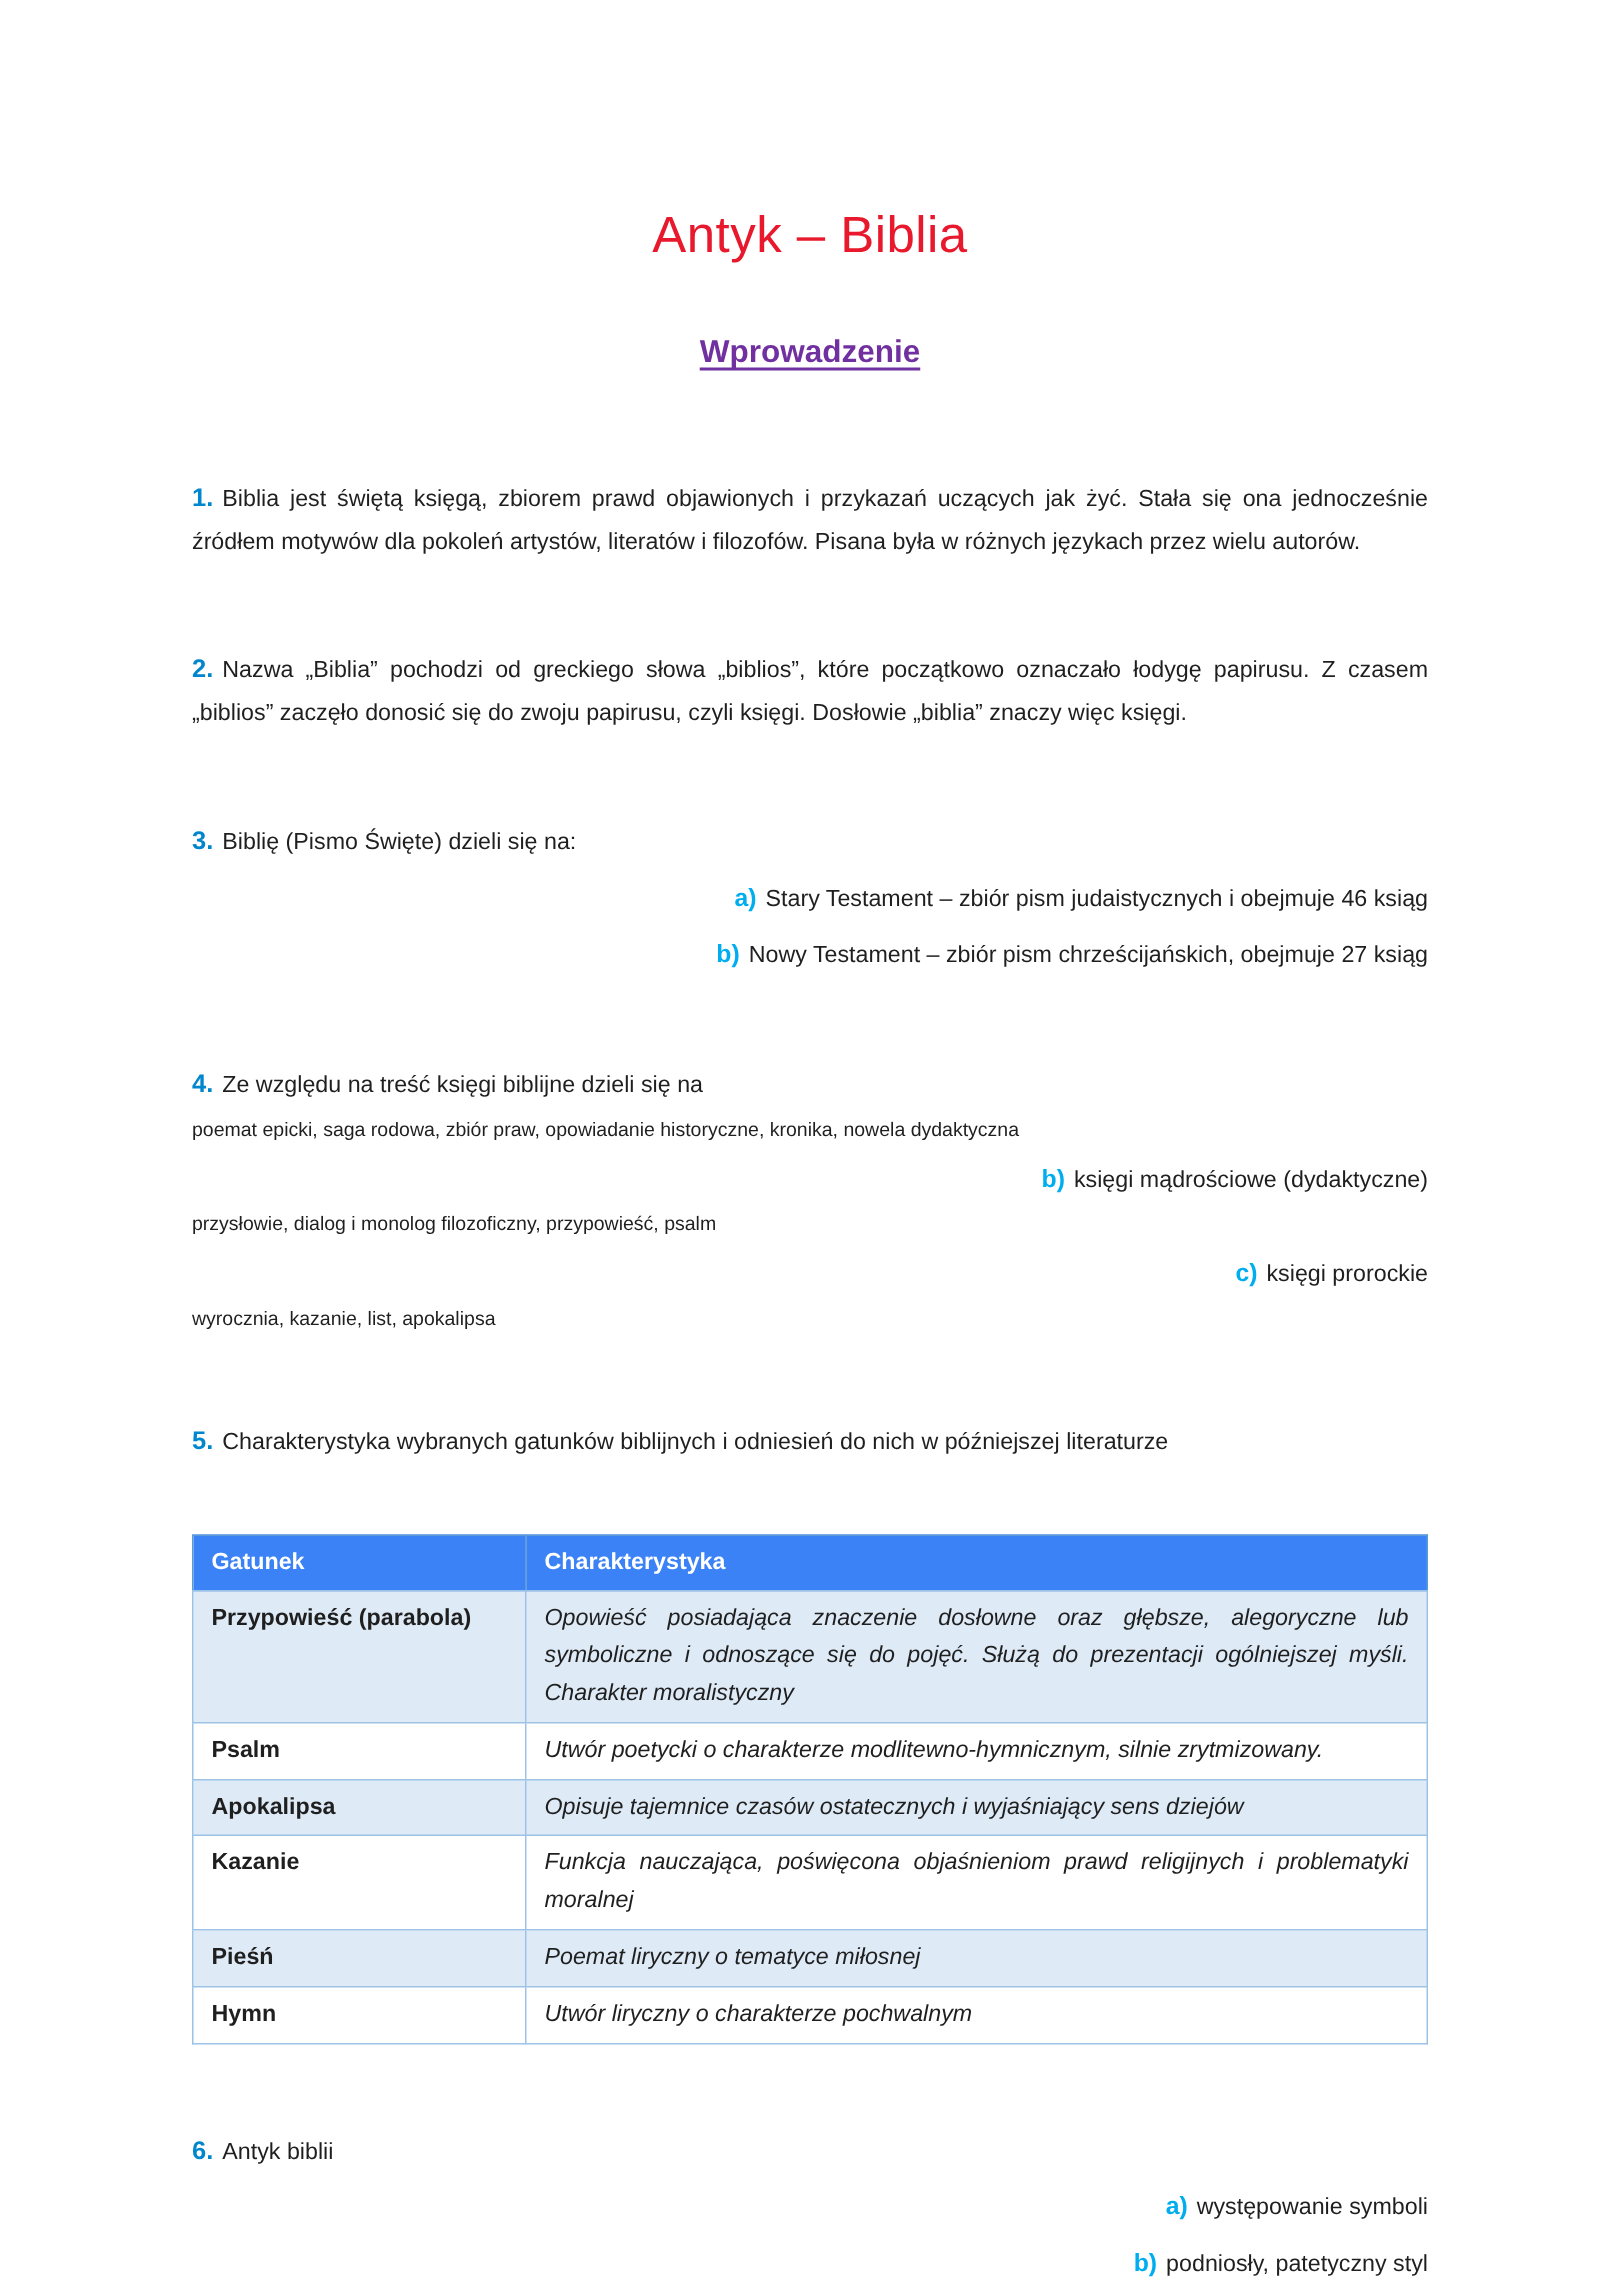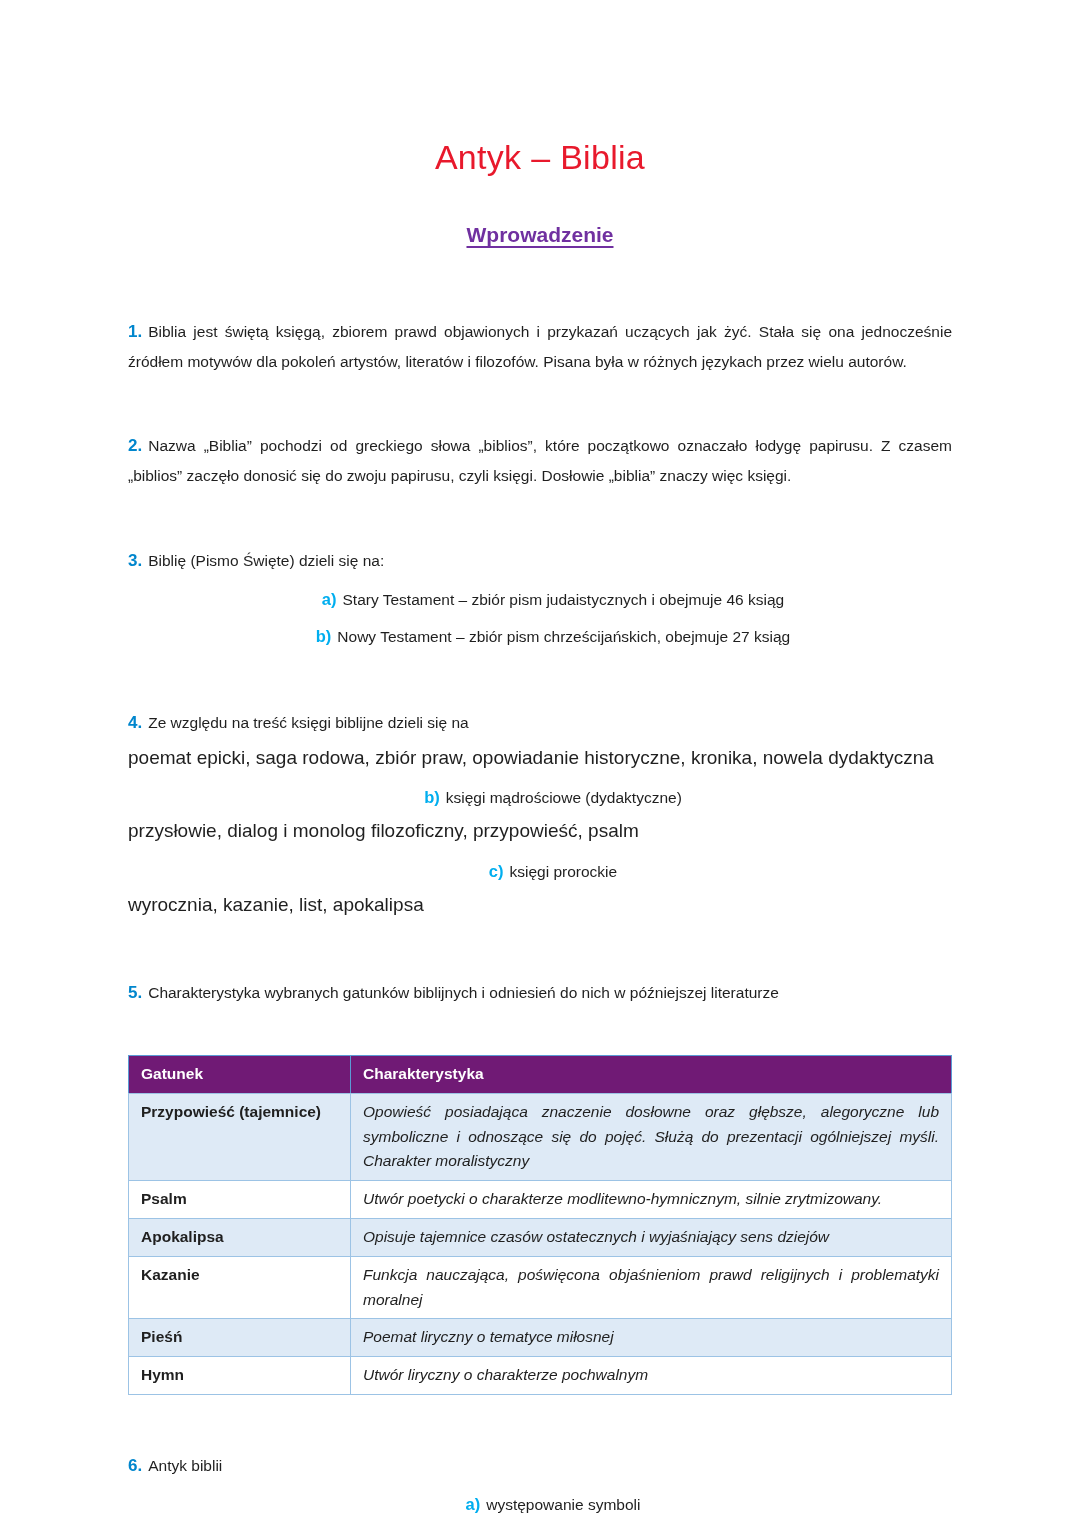--- a/index.html
+++ b/index.html
@@ -44,48 +44,48 @@
   .num {
     color: #0086cd;
     font-weight: bold;
     font-size: 17px;
     margin-right: 6px;
   }
   .sub {
     margin: 8px 0 0 26px;
     font-size: 15.5px;
     line-height: 1.8;
-    text-align: center;
+    text-align: right;
   }
   .letter {
     color: #00aeef;
     font-weight: bold;
     font-size: 16.5px;
     margin-right: 6px;
   }
   .detail {
     margin: 2px 0 0 0;
-    font-size: 19px;
+    font-size: 13px;
     line-height: 1.8;
     text-align: left;
   }
   table.genres {
     margin-top: 46px;
     width: 100%;
     border-collapse: collapse;
     font-size: 15.5px;
   }
   table.genres th, table.genres td {
     border: 1px solid #9cc3e5;
     padding: 6px 12px;
     vertical-align: top;
     line-height: 1.6;
   }
   table.genres th {
-    background: #701a75;
+    background: #3b82f6;
     color: #ffffff;
     font-weight: bold;
     text-align: left;
     border-color: #5b9bd5;
     border-bottom-color: #9cc3e5;
   }
   table.genres .col-genre { width: 222px; font-weight: bold; }
   table.genres .col-desc { text-align: justify; font-style: italic; }
   table.genres tr.band td { background: #deeaf6; }
 </style>
@@ -137,21 +137,21 @@
 
   <table class="genres">
     <thead>
       <tr>
         <th class="col-genre">Gatunek</th>
         <th class="col-desc-h">Charakterystyka</th>
       </tr>
     </thead>
     <tbody>
       <tr class="band">
-        <td class="col-genre">Przypowieść (tajemnice)</td>
+        <td class="col-genre">Przypowieść (parabola)</td>
         <td class="col-desc">Opowieść posiadająca znaczenie dosłowne oraz głębsze, alegoryczne lub symboliczne i odnoszące się do pojęć. Służą do prezentacji ogólniejszej myśli. Charakter moralistyczny</td>
       </tr>
       <tr>
         <td class="col-genre">Psalm</td>
         <td class="col-desc">Utwór poetycki o charakterze modlitewno-hymnicznym, silnie zrytmizowany.</td>
       </tr>
       <tr class="band">
         <td class="col-genre">Apokalipsa</td>
         <td class="col-desc">Opisuje tajemnice czasów ostatecznych i wyjaśniający sens dziejów</td>
       </tr>

